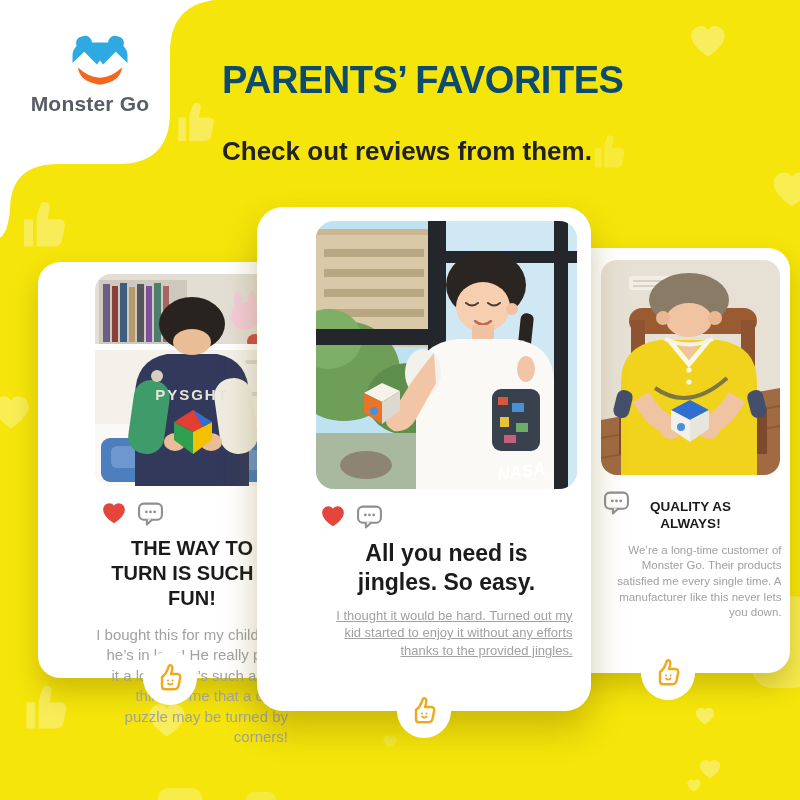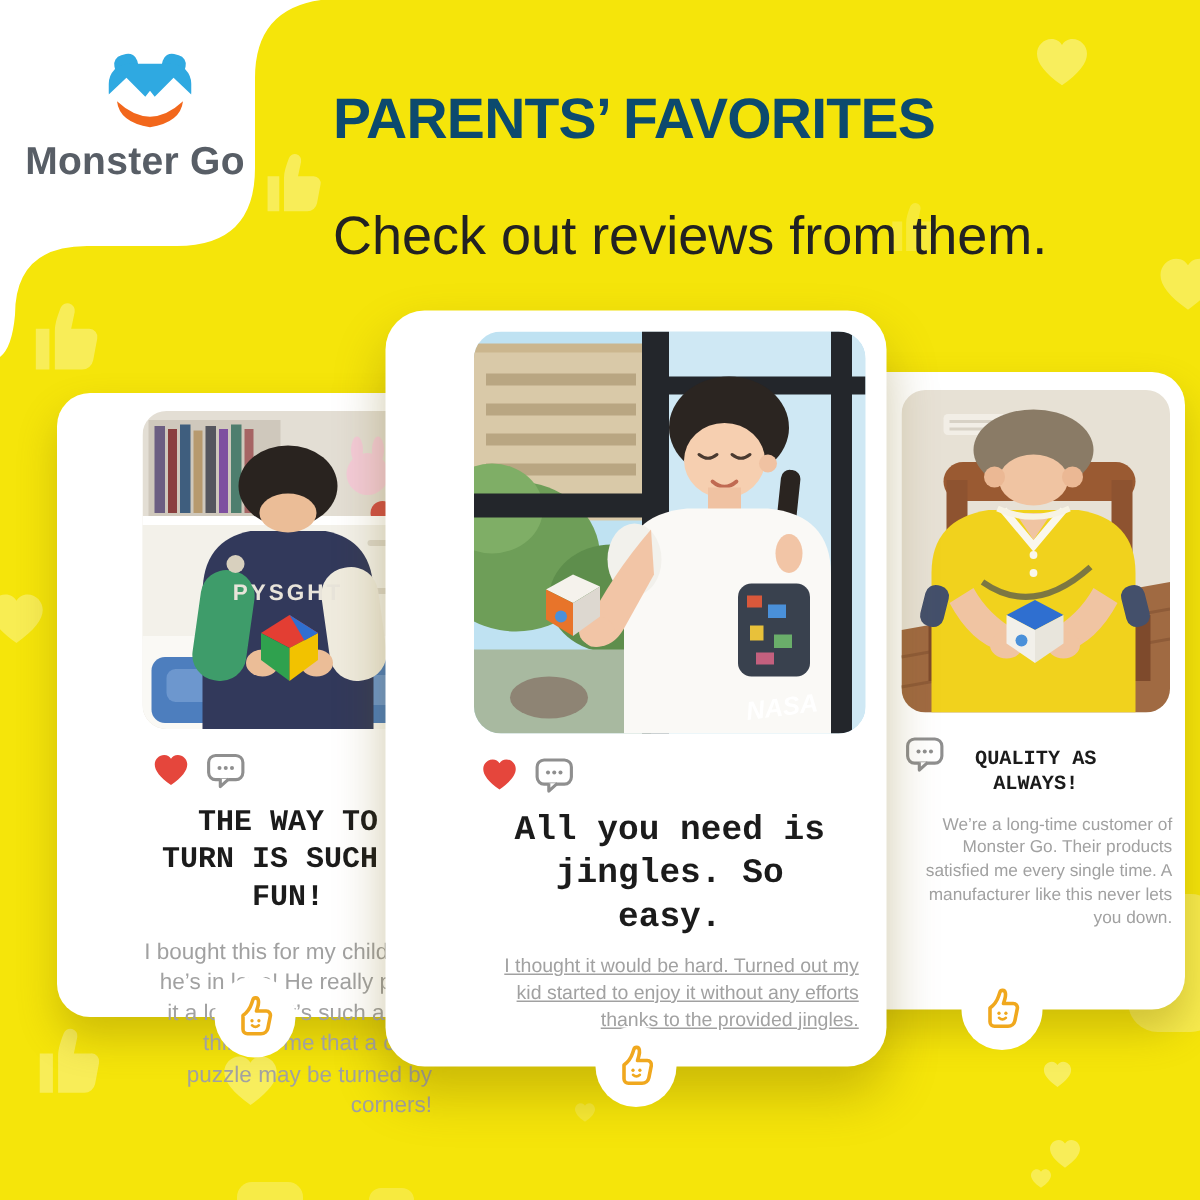--- a/index.html
+++ b/index.html
@@ -7,37 +7,37 @@
   #canvas{position:relative;width:800px;height:800px;overflow:hidden;background:#F5E50A;}
 
   
   .pat{position:absolute;pointer-events:none;}
 
   
   .corner{position:absolute;left:0;top:0;}
 
   .logo-icon{position:absolute;left:56px;top:33px;}
   .logo-text{position:absolute;left:16px;top:92px;width:148px;text-align:center;
-    font-size:26px;font-weight:bold;color:#585E66;letter-spacing:.2px;}
+    font-size:21px;font-weight:bold;color:#585E66;letter-spacing:.2px;}
 
   .headline{position:absolute;left:222px;top:60px;width:540px;
     font-size:38px;line-height:1.1;font-weight:800;color:#0c4a6e;letter-spacing:-.5px;}
   .subhead{position:absolute;left:222px;top:136px;width:540px;
-    font-size:36px;font-weight:400;color:#222;}
+    font-size:26px;font-weight:700;color:#222;}
 
   .card{position:absolute;background:#fff;border-radius:22px;
     box-shadow:0 14px 26px rgba(120,100,0,.30);padding-left:45px;}
   .card.mid{border-radius:26px;z-index:3;box-shadow:0 18px 34px rgba(115,95,0,.33);}
   .card.side{z-index:2;}
 
   .photo{display:block;border-radius:16px;overflow:hidden;margin:12px auto 0 auto;}
   .card.mid .photo{border-radius:18px;margin-top:14px;}
 
   .icon-row{display:flex;align-items:center;gap:10px;margin:14px 0 0 18px;height:26px;}
-  .card-title{font-weight:bold;color:#1B1B1B;text-align:center;margin:10px auto 0 auto;line-height:1.25;font-family:Liberation Mono, monospace;}
+  .card-title{font-weight:bold;color:#1B1B1B;text-align:center;margin:10px auto 0 auto;line-height:1.25;}
   .card-body{color:#A1A1A1;text-align:right;margin:10px auto 0 auto;line-height:1.36;}
 
   .c-left .card-title{font-size:20px;max-width:172px;}
   .c-left .card-body{font-size:15px;max-width:192px;margin-top:14px;}
   .c-mid  .card-title{font-size:23px;max-width:212px;}
   .c-mid  .card-body{font-size:13px;max-width:252px;text-decoration:underline;}
   .c-right .card-title{font-size:13.5px;max-width:126px;}
   .c-right .card-body{font-size:11.5px;max-width:182px;}
 
   .badge{position:absolute;left:50%;bottom:-27px;transform:translateX(-50%);

